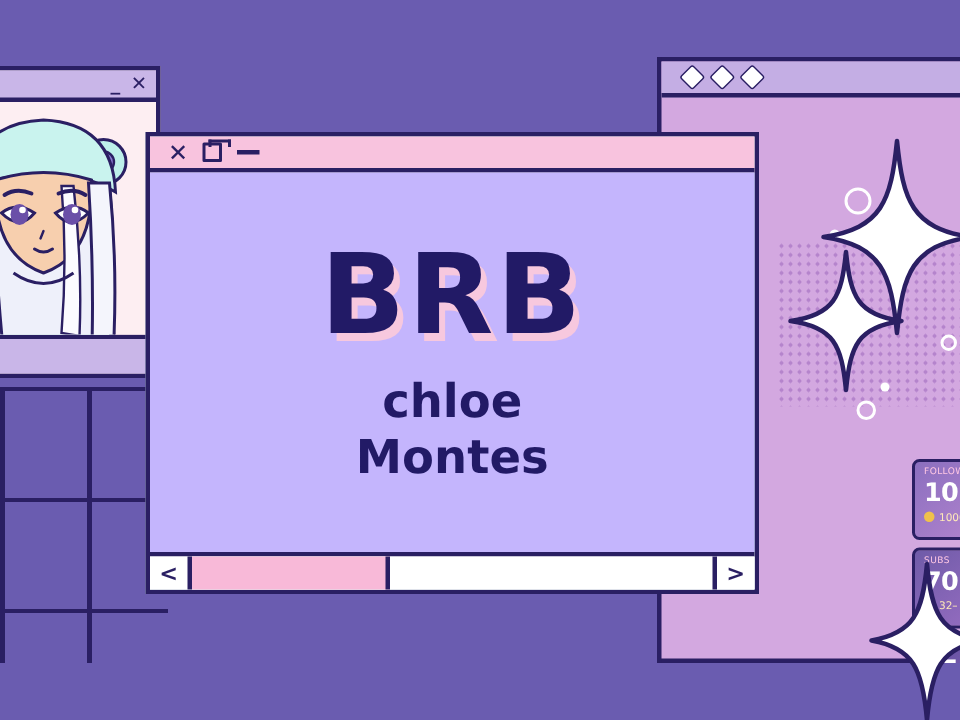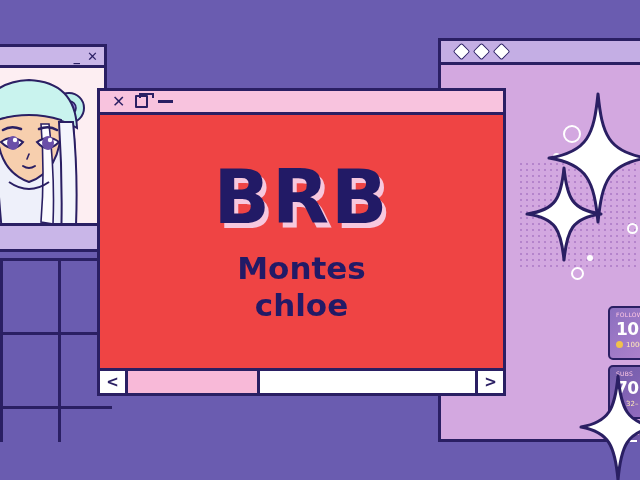--- a/index.html
+++ b/index.html
@@ -96,21 +96,21 @@
   .tb-sq::after{
     content:""; position:absolute; left:2px; top:-4px;
     width:11px; height:3px; border:2.2px solid #2a1f63;
     border-bottom:none; background:transparent;
   }
   .tb-min { width:15px; height:2.5px; background:#2a1f63; }
 
   .win-main .canvas {
     flex:1; display:flex; flex-direction:column;
     align-items:center; justify-content:center; gap:2px;
-    background:#ef4444;
+    background:#c4b5fd;
   }
   .brb {
     font-family:"DejaVu Sans", sans-serif;
     font-size:74px; font-weight:bold; letter-spacing:2px;
     color:#221a66; line-height:1;
     text-shadow:4px 5px 0 #f7c8de;
     margin-bottom:14px;
   }
   .sub {
     font-family:"DejaVu Sans", sans-serif;
@@ -281,22 +281,22 @@
 
   <div class="win-main">
     <div class="tb">
       <span class="tb-x">✕</span>
       <span class="tb-sq"></span>
       <span class="tb-min"></span>
     </div>
     <div class="canvas">
       <div class="brb">BRB</div>
       <div class="sub">
+        <div>chloe</div>
         <div>Montes</div>
-        <div>chloe</div>
       </div>
     </div>
     <div class="scroll">
       <div class="sc-btn l">&lt;</div>
       <div class="sc-track">
         <div class="sc-thumb"></div>
       </div>
       <div class="sc-btn r">&gt;</div>
     </div>
   </div>

